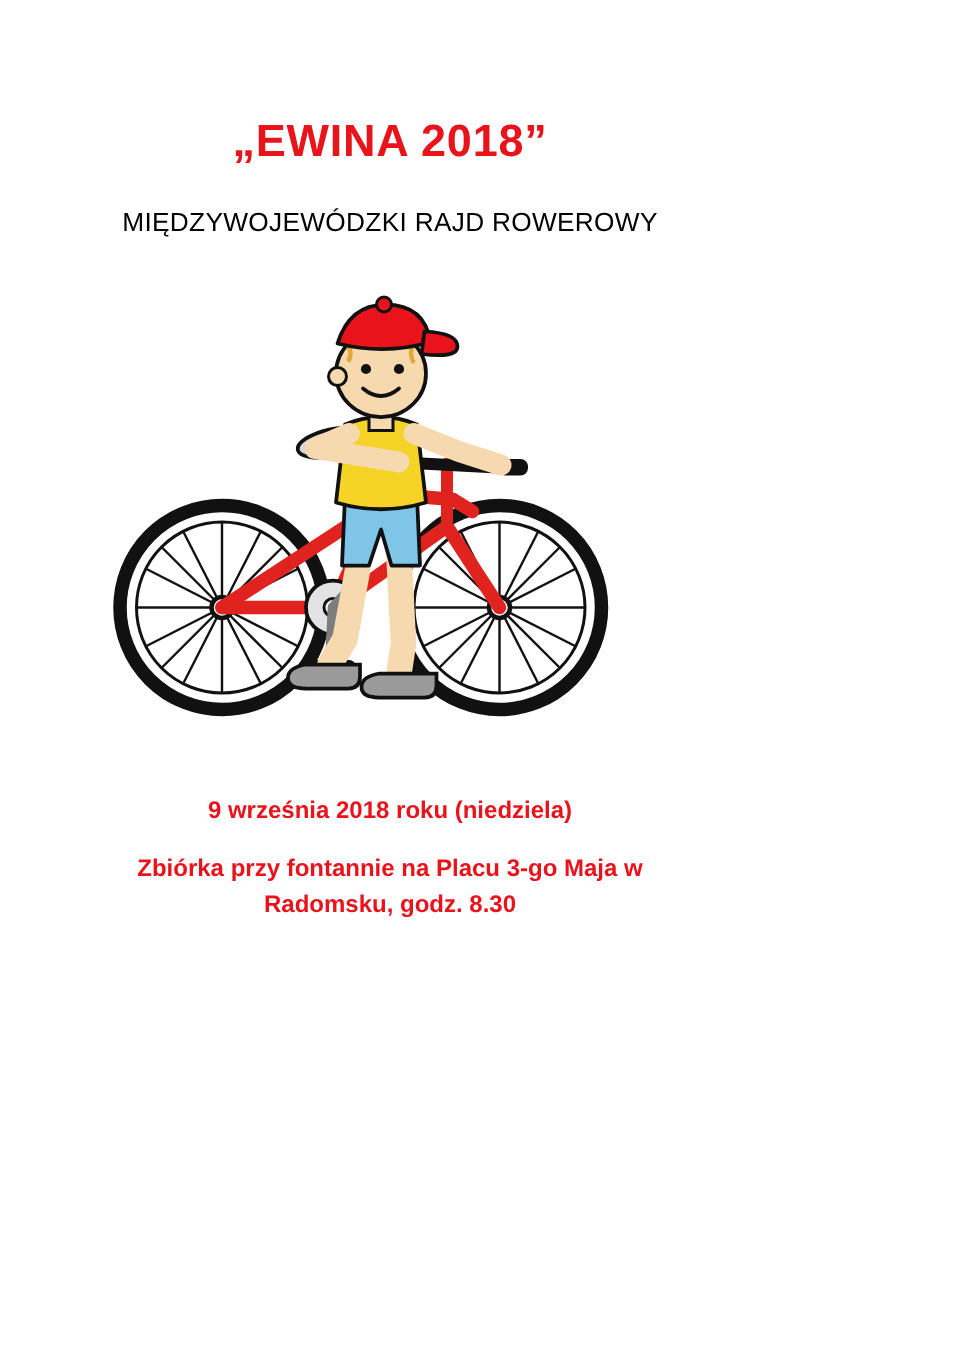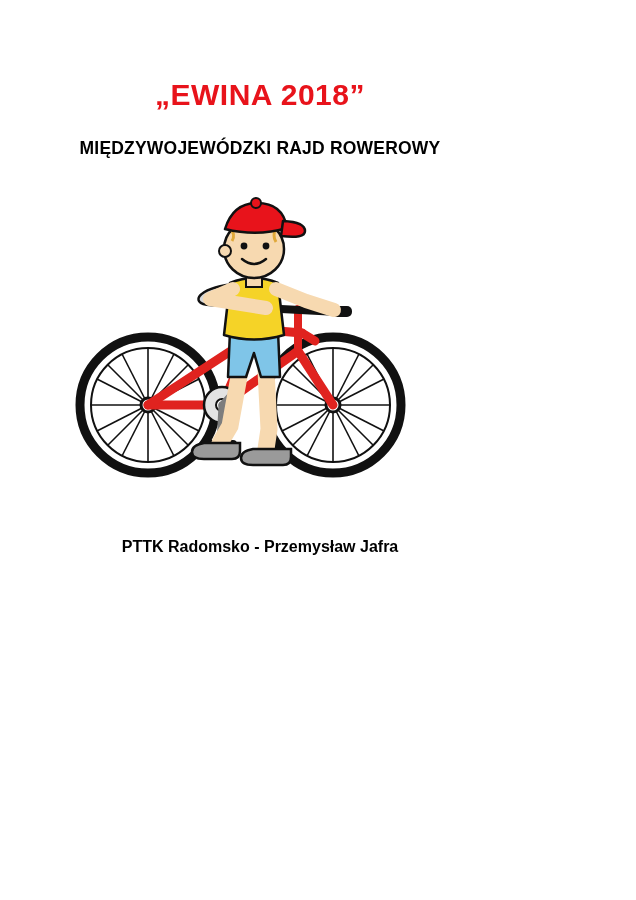--- a/index.html
+++ b/index.html
@@ -27,21 +27,21 @@
     font-weight: bold;
     color: #e8131b;
     letter-spacing: 0.5px;
     margin: 0;
     padding-top: 78px;
     line-height: 1.1;
   }
   .subtitle {
     text-align: center;
     font-size: 17.5px;
-    font-weight: bold;
+    font-weight: normal;
     color: #000000;
     letter-spacing: 0.2px;
     margin: 0;
     padding-top: 27px;
   }
   .illustration {
     margin: 0 auto;
     padding-top: 32px;
     width: 380px;
     height: 300px;
@@ -199,18 +199,22 @@
       <circle cx="196" cy="55" r="3.4" fill="#111111"></circle>
 
       <path d="M172 68 q12 10 24 0" stroke="#111111" stroke-width="2.5" fill="none" stroke-linecap="round"></path>
 
       <path d="M155 38 q8 -26 32 -26 q26 0 30 25 q-30 9 -62 1 Z" fill="#e8131b" stroke="#111111" stroke-width="2.5" stroke-linejoin="round"></path>
       <path d="M213 30 q22 1 22 10 q0 8 -24 5 Z" fill="#e8131b" stroke="#111111" stroke-width="2.5" stroke-linejoin="round"></path>
       <circle cx="186" cy="12" r="5" fill="#e8131b" stroke="#111111" stroke-width="2"></circle>
     </g>
   </svg>
 
+  <div class="date-block">
+    <p class="date-line">9 września 2018 roku (niedziela)</p>
+    <p class="place-line">Zbiórka przy fontannie na Placu 3-go Maja w</p>
+    <p class="date-line">Radomsku, godz. 8.30</p>
+  </div>
 
   <div class="contact-block">
-    <p class="contact-line">PTTK Radomsko  -  Przemysław  Jafra</p>
   </div>
 
 </div>
 
 </body></html>

